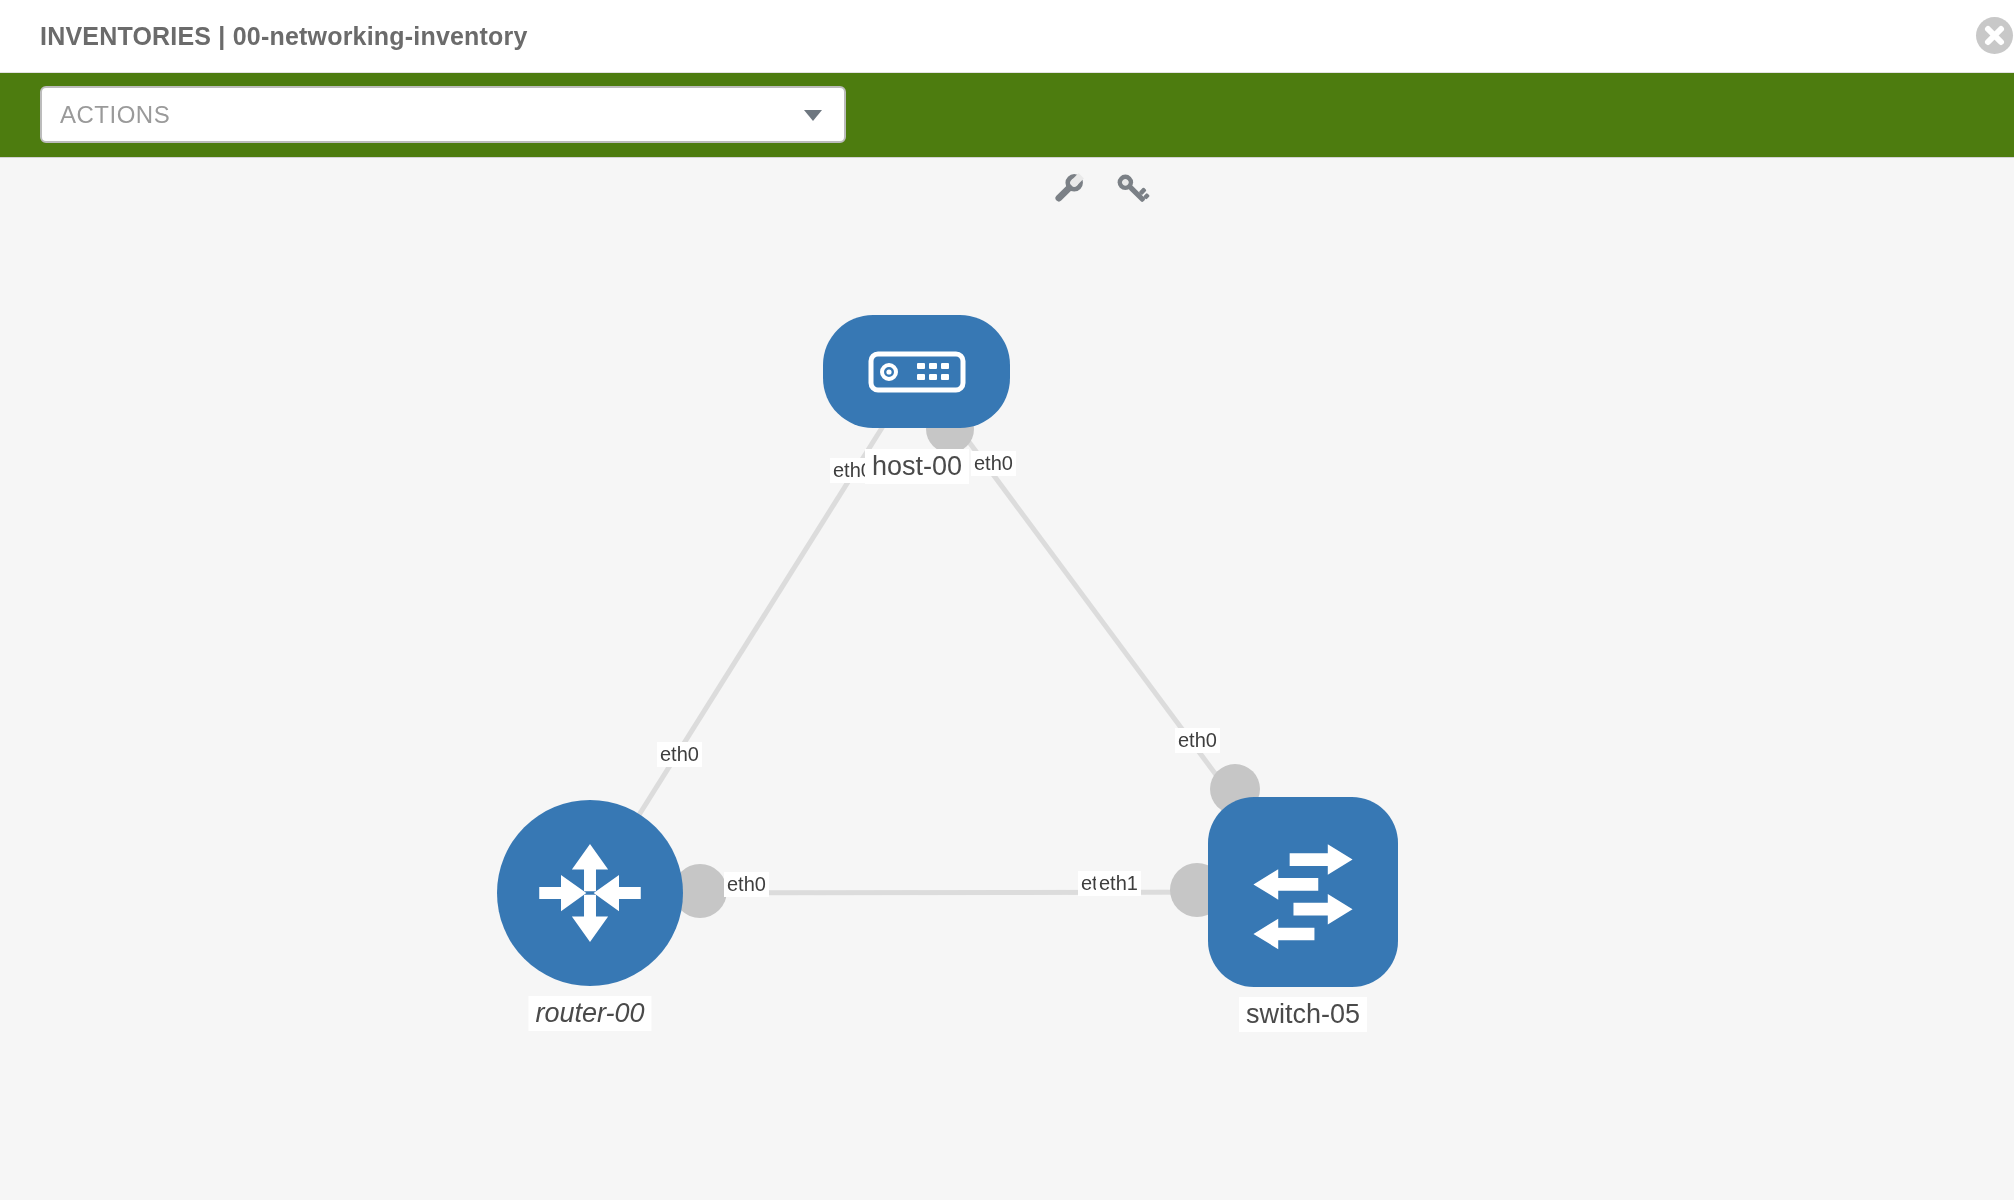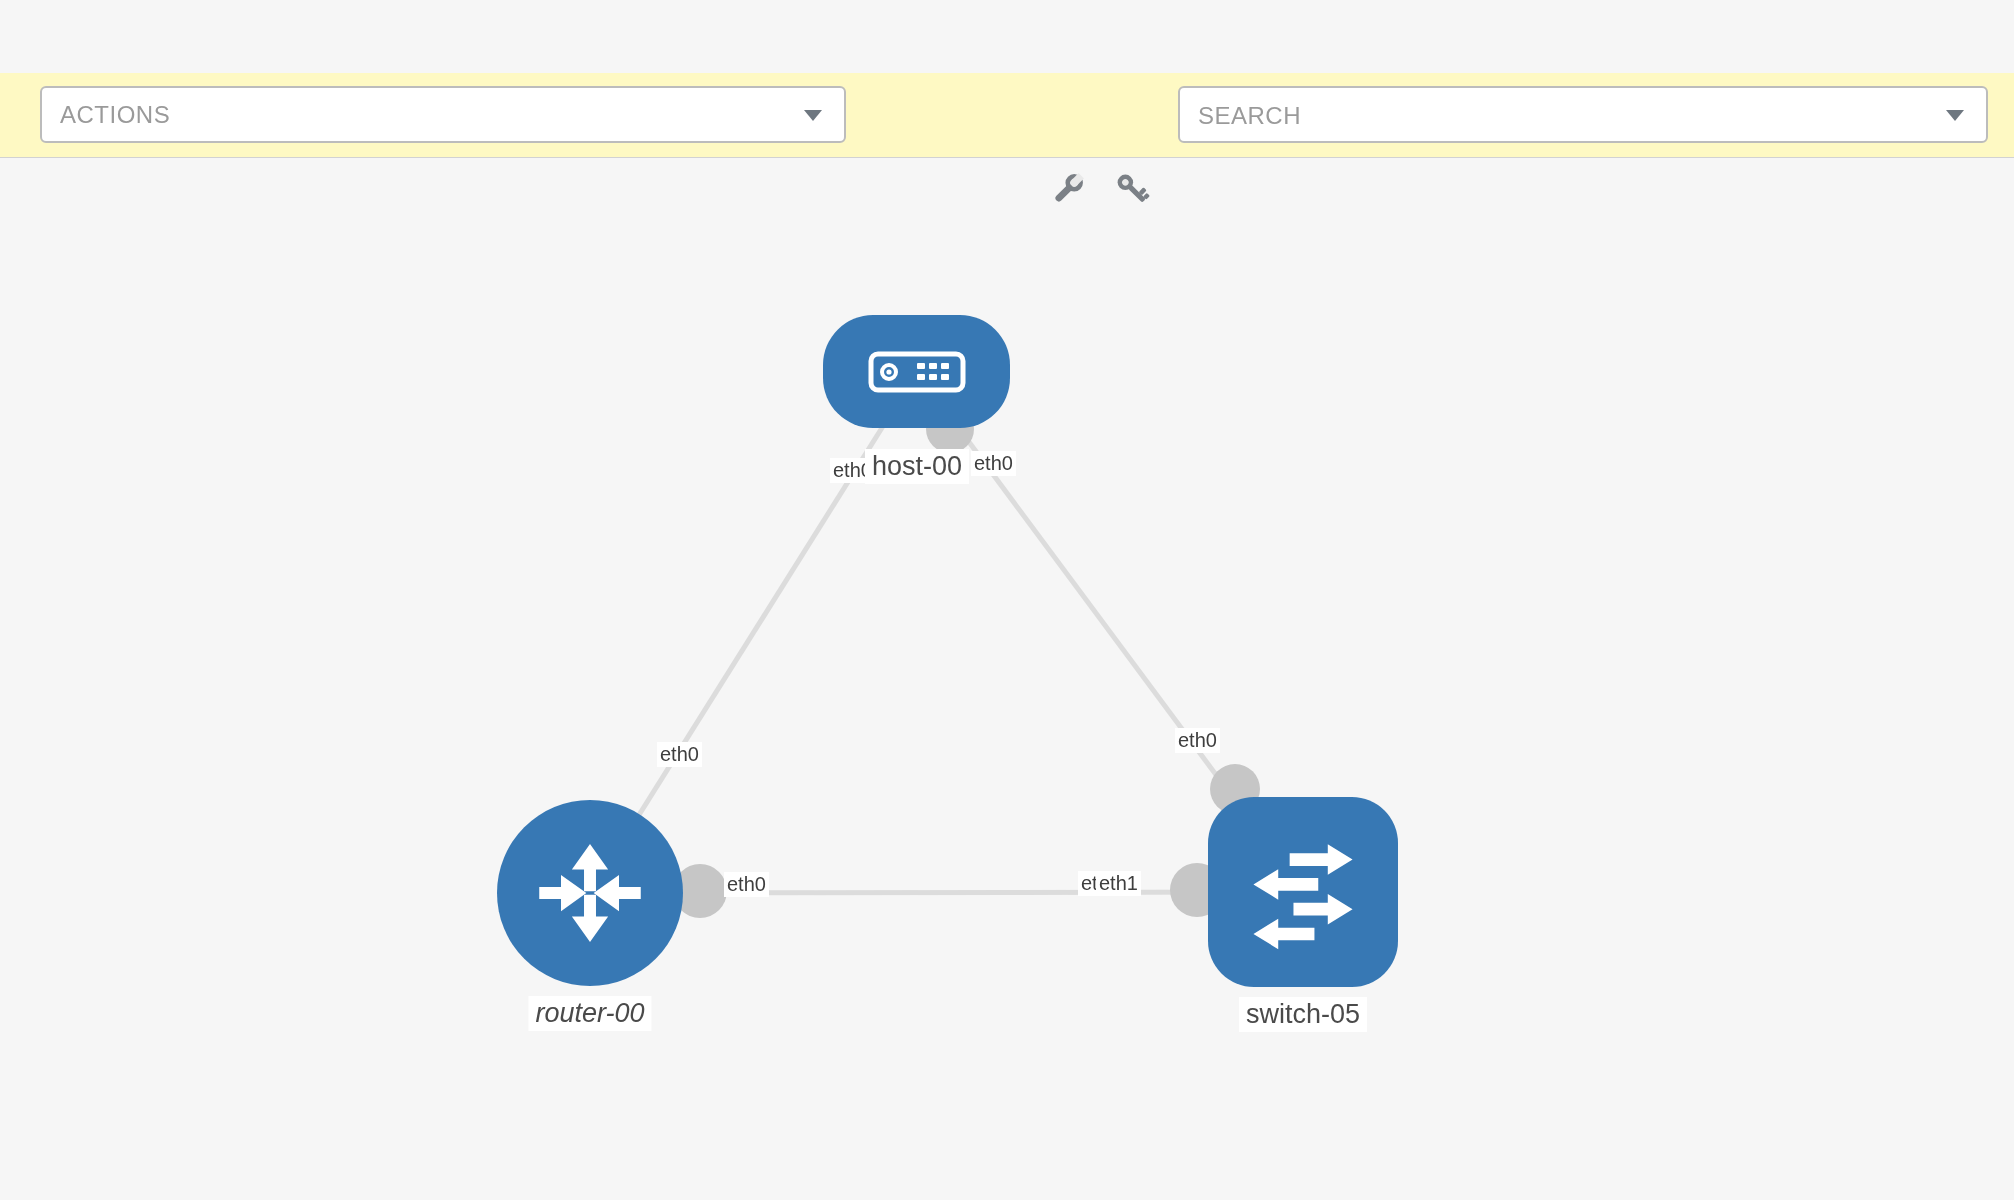--- a/index.html
+++ b/index.html
@@ -9,21 +9,21 @@
   
   .header{position:absolute;left:0;top:0;width:2014px;height:72px;background:#ffffff;
           border-bottom:1px solid #e2e2e2;z-index:10;}
   .title{position:absolute;left:40px;top:0;height:72px;line-height:72px;
          font-size:25px;font-weight:bold;color:#6b6b6b;letter-spacing:.2px;}
   .close-btn{position:absolute;left:1976px;top:17px;width:37px;height:37px;border-radius:50%;
              background:#c8c8c8;cursor:pointer;}
   .close-btn svg{position:absolute;left:0;top:0;}
 
   
-  .toolbar{position:absolute;left:0;top:73px;width:2014px;height:84px;background:#fef9c3;
+  .toolbar{position:absolute;left:0;top:73px;width:2014px;height:84px;background:#4d7c0f;
            border-bottom:1px solid #d2d2d2;z-index:10;}
   .selectbox{position:absolute;top:13px;height:57px;background:#fff;border:2px solid #bcbcbc;
              border-radius:6px;box-sizing:border-box;}
   .selectbox .ph{position:absolute;left:18px;top:0;height:53px;line-height:53px;
                  font-size:24px;color:#9a9a9a;letter-spacing:.5px;}
   .chevron{position:absolute;right:22px;top:22px;width:0;height:0;
            border-left:9px solid transparent;border-right:9px solid transparent;
            border-top:11px solid #6e7780;}
   .actions-box{left:40px;width:806px;}
   .search-box{left:1178px;width:810px;}
@@ -59,20 +59,29 @@
               background:#3778b4;cursor:grab;}
   .zoom-plus{position:absolute;left:350px;top:43px;width:27px;height:27px;cursor:pointer;}
   .zoom-plus .h{position:absolute;left:0;top:10px;width:27px;height:8px;border-radius:4px;background:#8a8a8a;}
   .zoom-plus .v{position:absolute;left:10px;top:0;width:8px;height:27px;border-radius:4px;background:#8a8a8a;}
 </style>
 </head>
 <body>
 
 <div id="app">
 
+  <div class="header">
+    <div class="title">INVENTORIES | 00-networking-inventory</div>
+    <div class="close-btn">
+      <svg width="37" height="37" viewBox="0 0 37 37">
+        <line x1="12" y1="12" x2="25" y2="25" stroke="#fff" stroke-width="6" stroke-linecap="round"></line>
+        <line x1="25" y1="12" x2="12" y2="25" stroke="#fff" stroke-width="6" stroke-linecap="round"></line>
+      </svg>
+    </div>
+  </div>
 
   <div class="toolbar">
     <div class="selectbox actions-box">
       <span class="ph">ACTIONS</span>
       <span class="chevron"></span>
     </div>
 
     <div class="tool-icon" style="left:1048px;">
       <svg width="40" height="40" viewBox="0 0 32 32">
         <g transform="rotate(45 16 16)">
@@ -89,24 +98,20 @@
         <g transform="rotate(-45 16 16)">
           <circle cx="16" cy="8.5" r="6.2" fill="#7b8086"></circle>
           <circle cx="16" cy="8.5" r="2.6" fill="#e9e9e9"></circle>
           <rect x="14" y="13.5" width="4.2" height="16" rx="1.5" fill="#7b8086"></rect>
           <rect x="18" y="21.5" width="5.5" height="3.6" rx="1" fill="#7b8086"></rect>
           <rect x="18" y="26.5" width="4.2" height="3.6" rx="1" fill="#7b8086"></rect>
         </g>
       </svg>
     </div>
 
-    <div class="selectbox search-box">
-      <input type="text" placeholder="SEARCH" style="">
-      <span class="chevron"></span>
-    </div>
   </div>
 
   <div class="canvas"></div>
 
   <svg id="wires" width="2014" height="1200">
     <line x1="590" y1="893" x2="917" y2="372" stroke="#dcdcdc" stroke-width="5"></line>
     <line x1="917" y1="372" x2="1303" y2="892" stroke="#dcdcdc" stroke-width="5"></line>
     <line x1="590" y1="893" x2="1303" y2="892" stroke="#dcdcdc" stroke-width="5"></line>
     <circle cx="700" cy="891" r="27" fill="#c6c6c6"></circle>
     <circle cx="950" cy="429" r="24" fill="#c6c6c6"></circle>

